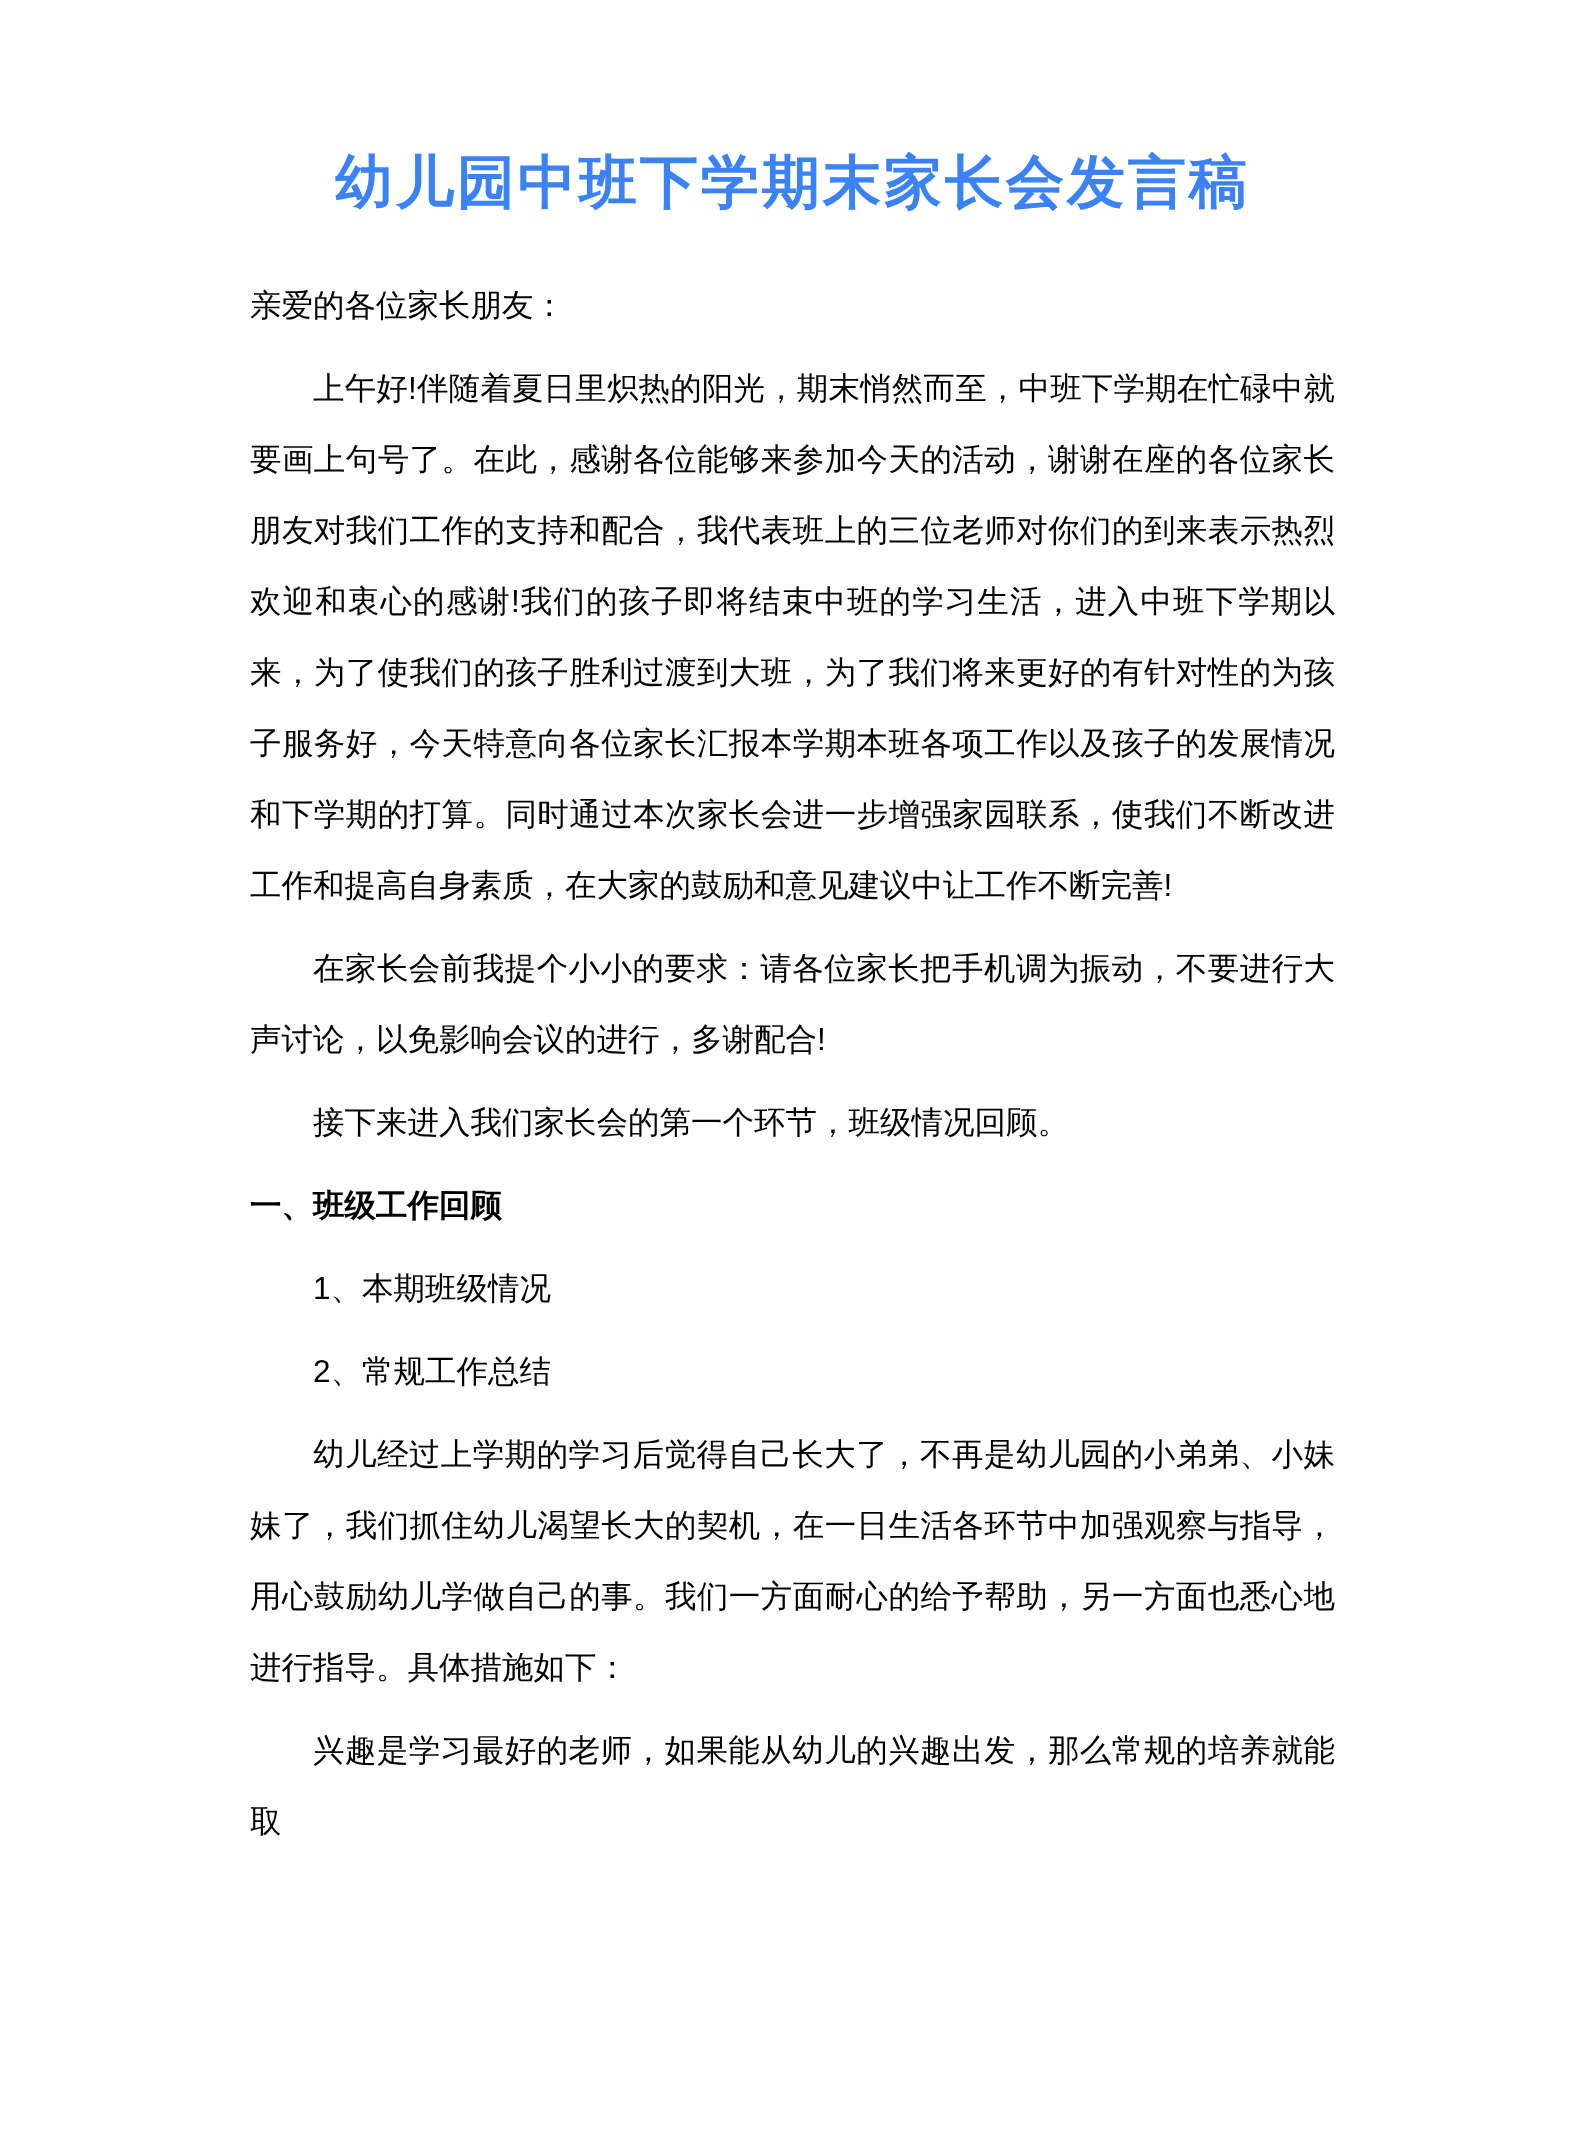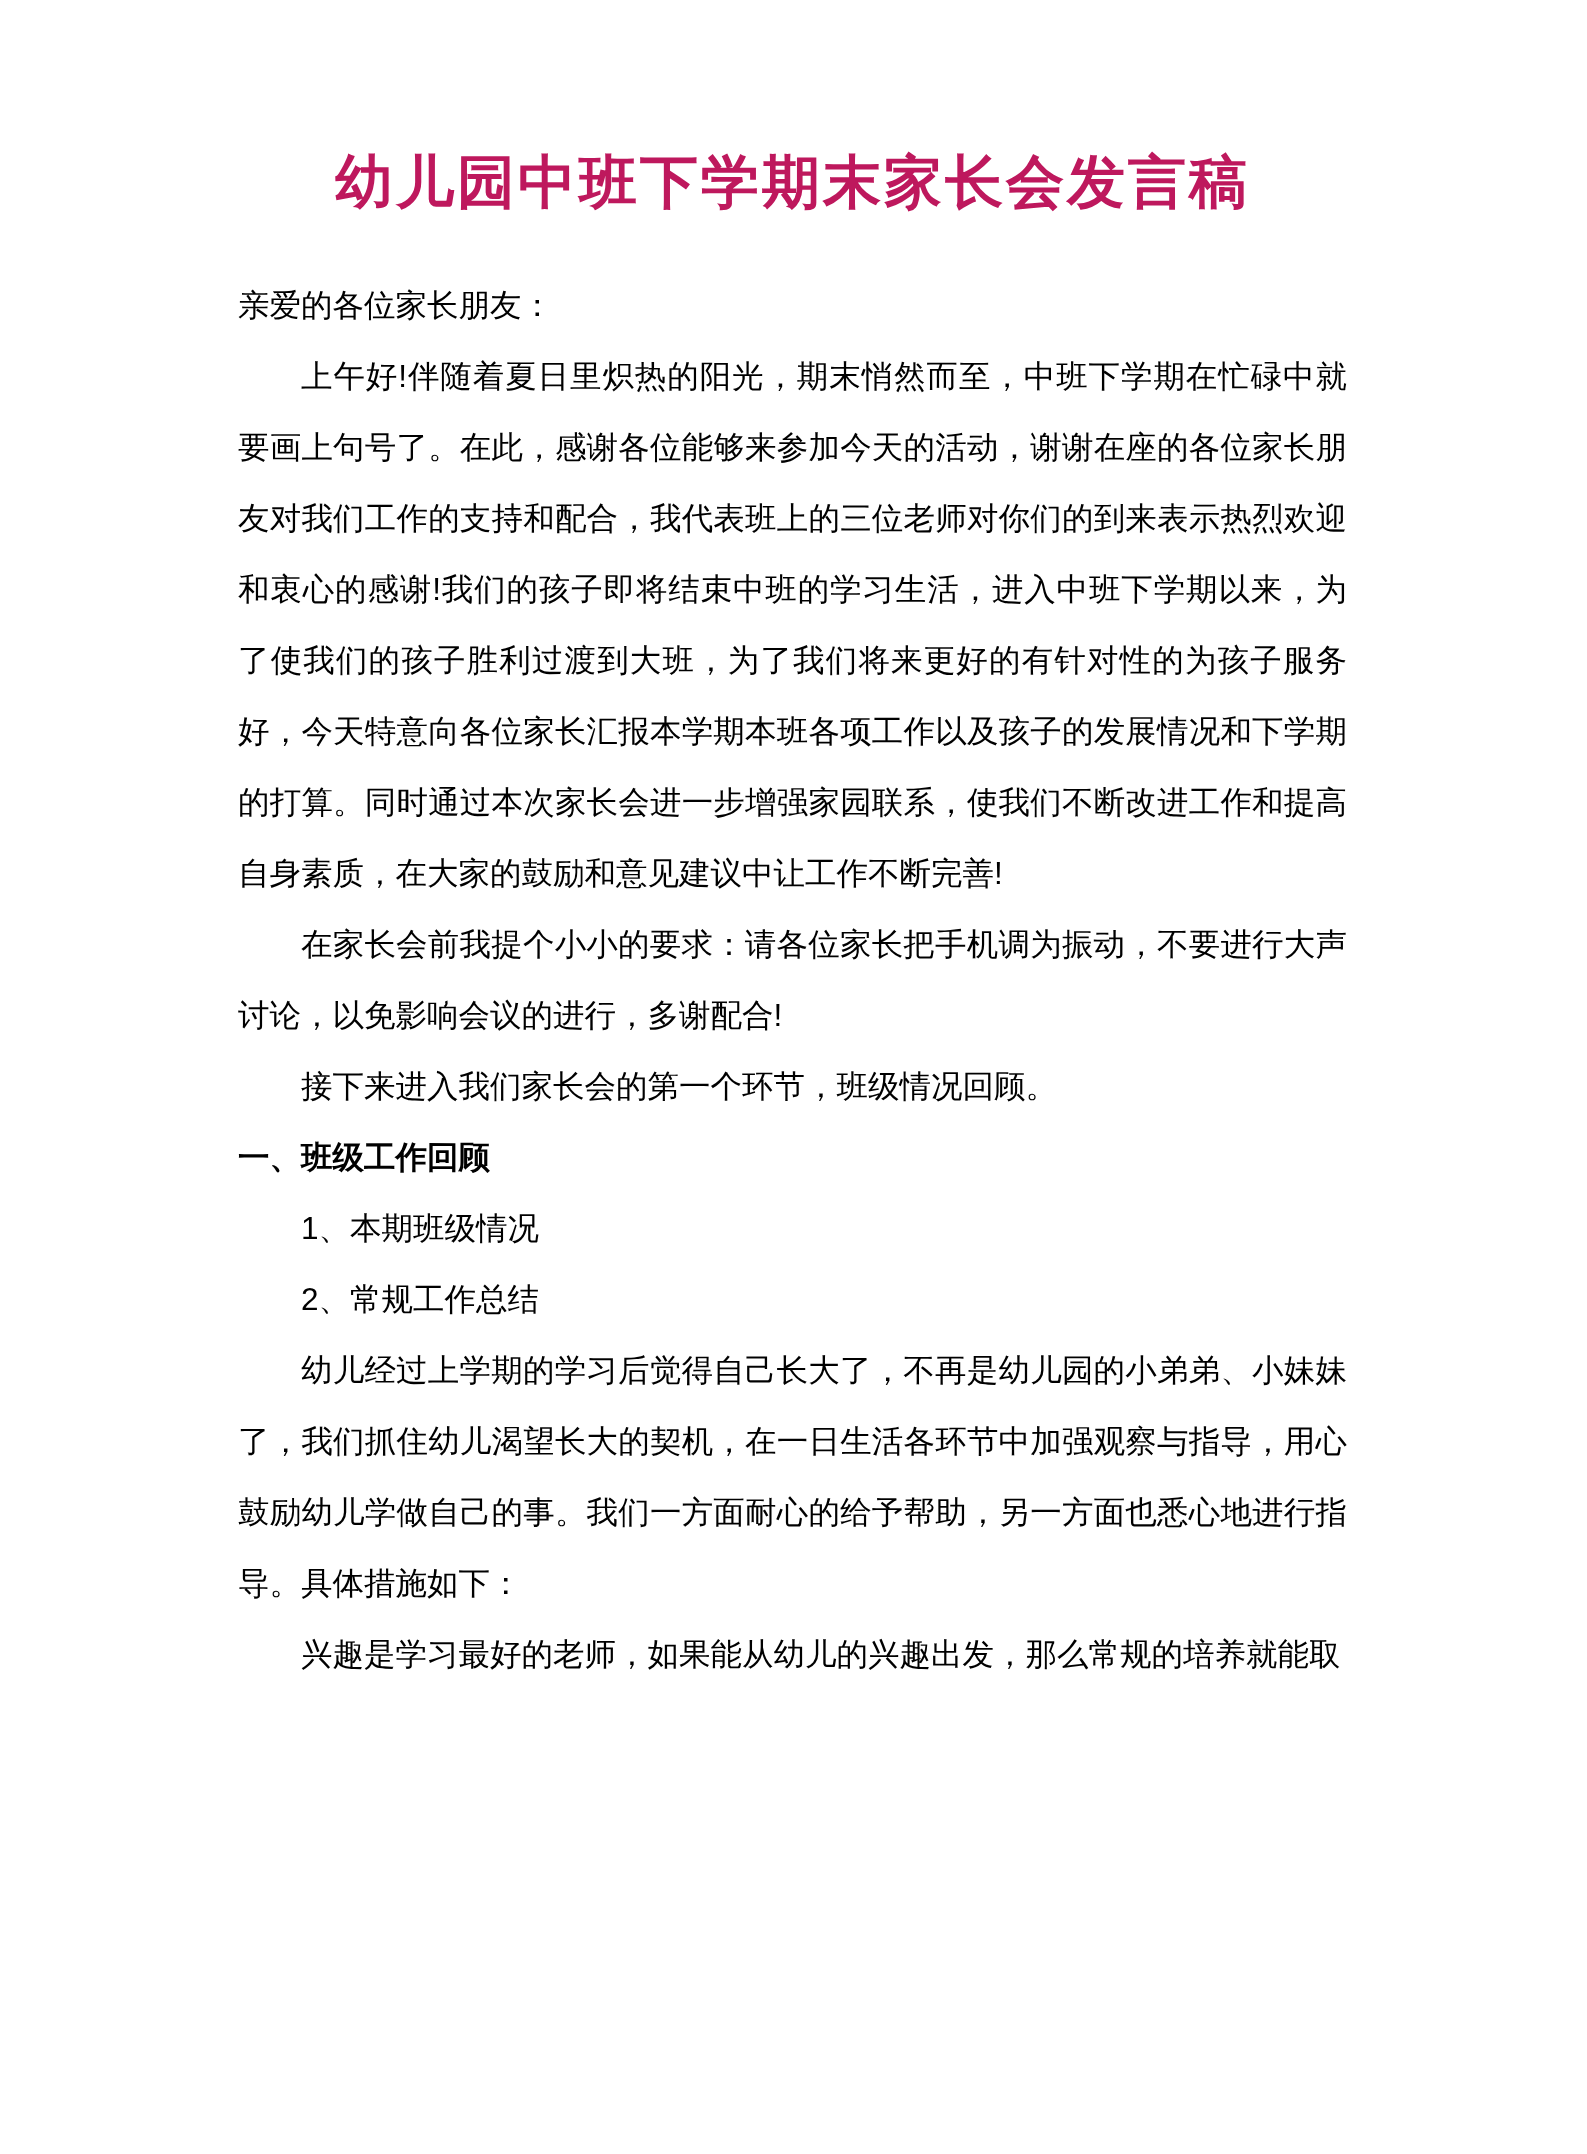--- a/index.html
+++ b/index.html
@@ -28,36 +28,36 @@
     line-height: 66px;
     letter-spacing: 3px;
     text-align: center;
     color: #ff0000;
     white-space: nowrap;
   }
   .content {
     margin-top: 54px;
   }
   .content p {
-    margin: 0;
+    margin: 12px;
     font-size: 31.5px;
     line-height: 71px;
     text-align: justify;
     text-justify: inter-ideograph;
     word-break: break-all;
   }
   .indent { text-indent: 2em; }
   .heading { font-weight: bold; }
 </style>
 </head>
 <body style="background: rgb(255, 255, 255);">
 
 <div class="page">
 
-  <h1 class="doc-title" style="color: #be185d;">幼儿园中班下学期末家长会发言稿</h1>
+  <h1 class="doc-title" style="color: #3b82f6;">幼儿园中班下学期末家长会发言稿</h1>
 
   <div class="content">
 
     <p>亲爱的各位家长朋友：</p>
 
     <p class="indent">上午好!伴随着夏日里炽热的阳光，期末悄然而至，中班下学期在忙碌中就要画上句号了。在此，感谢各位能够来参加今天的活动，谢谢在座的各位家长朋友对我们工作的支持和配合，我代表班上的三位老师对你们的到来表示热烈欢迎和衷心的感谢!我们的孩子即将结束中班的学习生活，进入中班下学期以来，为了使我们的孩子胜利过渡到大班，为了我们将来更好的有针对性的为孩子服务好，今天特意向各位家长汇报本学期本班各项工作以及孩子的发展情况和下学期的打算。同时通过本次家长会进一步增强家园联系，使我们不断改进工作和提高自身素质，在大家的鼓励和意见建议中让工作不断完善!</p>
 
     <p class="indent">在家长会前我提个小小的要求：请各位家长把手机调为振动，不要进行大声讨论，以免影响会议的进行，多谢配合!</p>
 
     <p class="indent">接下来进入我们家长会的第一个环节，班级情况回顾。</p>

